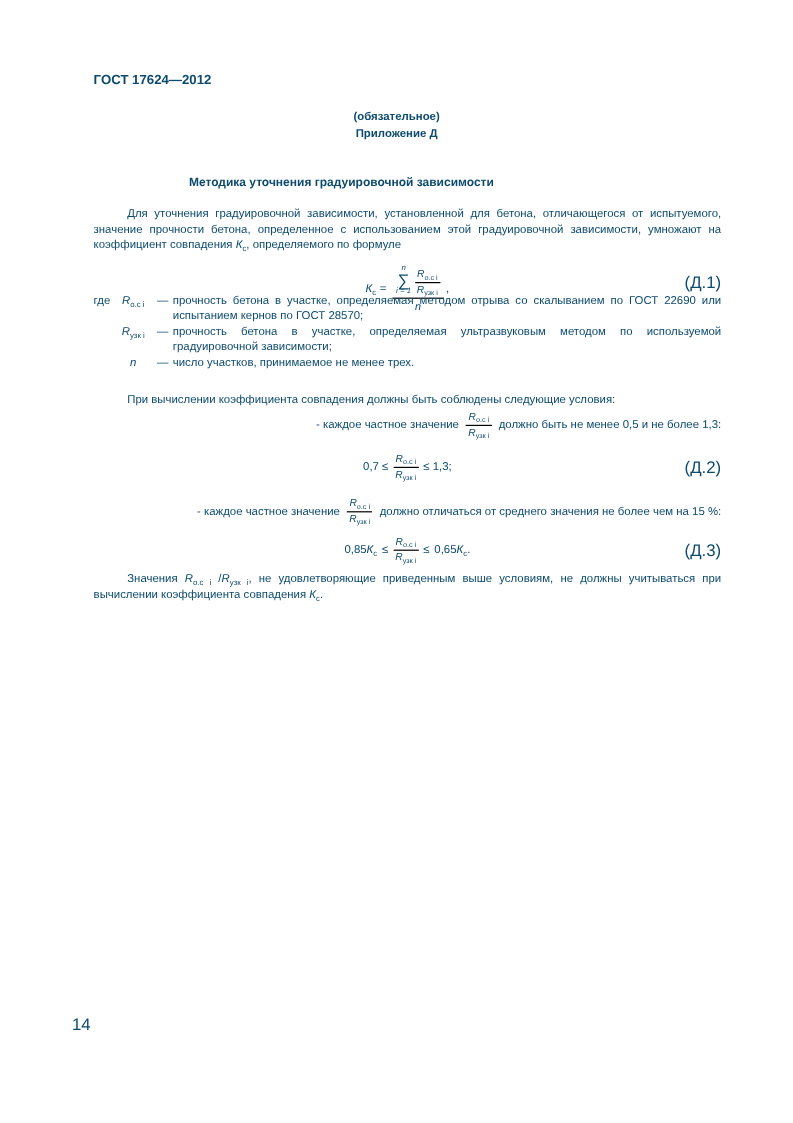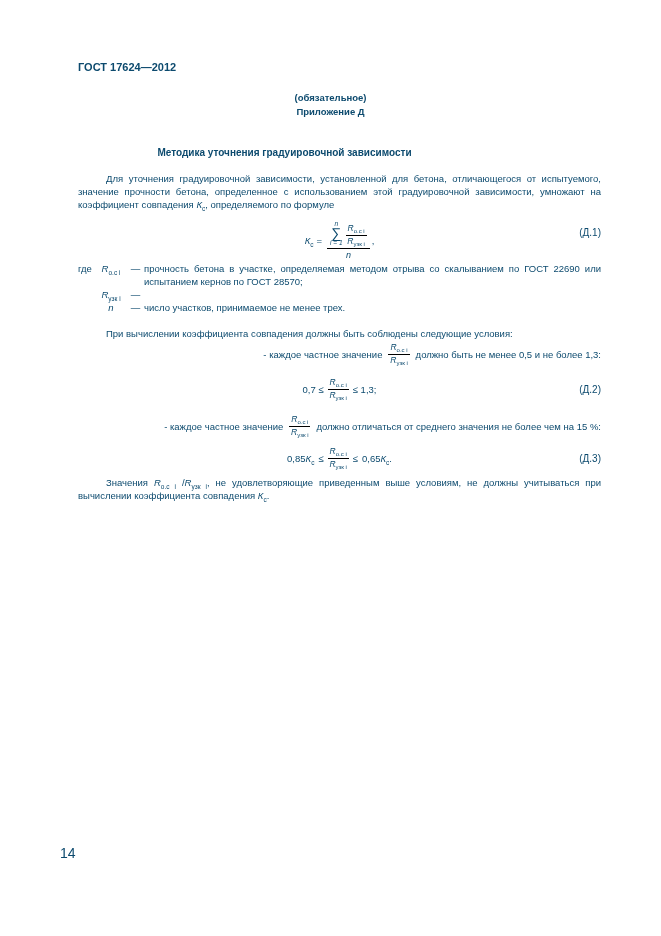--- a/index.html
+++ b/index.html
@@ -20,21 +20,21 @@
   #cond-intro { top:327px; }
   #closing { top:476px; }
   i { font-style:italic; }
   sub { font-size:6.5px; line-height:0; vertical-align:-2.5px; }
 
   .formula-row { position:absolute; left:78px; width:523px; display:flex;
                  align-items:center; justify-content:center; font-size:9.5px; }
   #f1 { top:214px; height:52px; }
   #f2 { top:372px; height:34px; }
   #f3 { top:441px; height:34px; }
-  .flabel { position:absolute; right:0; font-size:10px;margin-left:48px; }
+  .flabel { position:absolute; right:0; font-size:14px;margin-left:48px; }
   #f1 .flabel { top:13px; }
   #f2 .flabel, #f3 .flabel { top:50%; transform:translateY(-50%); }
   .fline { display:flex; align-items:center; }
   .feq { margin:0 3px; }
   .fleq { margin:0 4px; }
 
   .bfrac { display:inline-flex; flex-direction:column; align-items:center; margin:0 2px; }
   .bfrac-top { display:inline-flex; align-items:flex-end; border-bottom:1px solid #000;
                padding:0 3px 2px 3px; }
   .bfrac-bot { font-size:9px; padding-top:1px; }
@@ -42,21 +42,21 @@
          margin-right:3px; }
   .sum-up, .sum-lo { font-size:6.5px; font-style:italic; line-height:1.1; }
   .sigma { font-size:14px; line-height:0.9; font-style:normal; }
 
   .sfrac { display:inline-flex; flex-direction:column; align-items:center; line-height:1.15;
            font-size:8.5px; }
   .sfrac-num { padding:0 2px 1px; border-bottom:1px solid #000; white-space:nowrap; }
   .sfrac-den { padding-top:1px; white-space:nowrap; }
   .sfrac sub { font-size:6px; vertical-align:-2px; }
 
-  .defs { position:absolute; left:78px; top:262px; width:523px; font-size:9.5px; line-height:13px; }
+  .defs { position:absolute; left:78px; top:244px; width:523px; font-size:9.5px; line-height:13px; }
   .def-row { display:grid; grid-template-columns:17px 32px 17px auto; }
   .def-term { text-align:center; white-space:nowrap; }
   .def-dash { text-align:center; }
   .def-desc { text-align:justify; }
 
   .bullet { position:absolute; left:78px; width:523px; box-sizing:border-box; padding-left:22px;
             display:flex; align-items:center; font-size:9.5px;justify-content:flex-end; }
   #b1 { top:337px; height:34px; }
   #b2 { top:409px; height:34px; }
   .bullet .sfrac { margin:0 6px; }
@@ -106,20 +106,21 @@
     <div class="def-row">
       <span class="def-lead">где</span>
       <span class="def-term"><i>R</i><sub>о.с i</sub></span>
       <span class="def-dash">—</span>
       <span class="def-desc">прочность бетона в участке, определяемая методом отрыва со скалыванием по ГОСТ 22690 или испытанием кернов по ГОСТ 28570;</span>
     </div>
     <div class="def-row">
       <span class="def-lead"></span>
       <span class="def-term"><i>R</i><sub>узк i</sub></span>
       <span class="def-dash">—</span>
+      <span class="def-desc">прочность бетона в участке, определяемая ультразвуковым методом по используемой градуировочной зависимости;</span>
     </div>
     <div class="def-row">
       <span class="def-lead"></span>
       <span class="def-term"><i>n</i><sub></sub></span>
       <span class="def-dash">—</span>
       <span class="def-desc">число участков, принимаемое не менее трех.</span>
     </div>
   </div>
 
   <p class="para indent" id="cond-intro">При вычислении коэффициента совпадения должны быть соблюдены следующие условия:</p>

